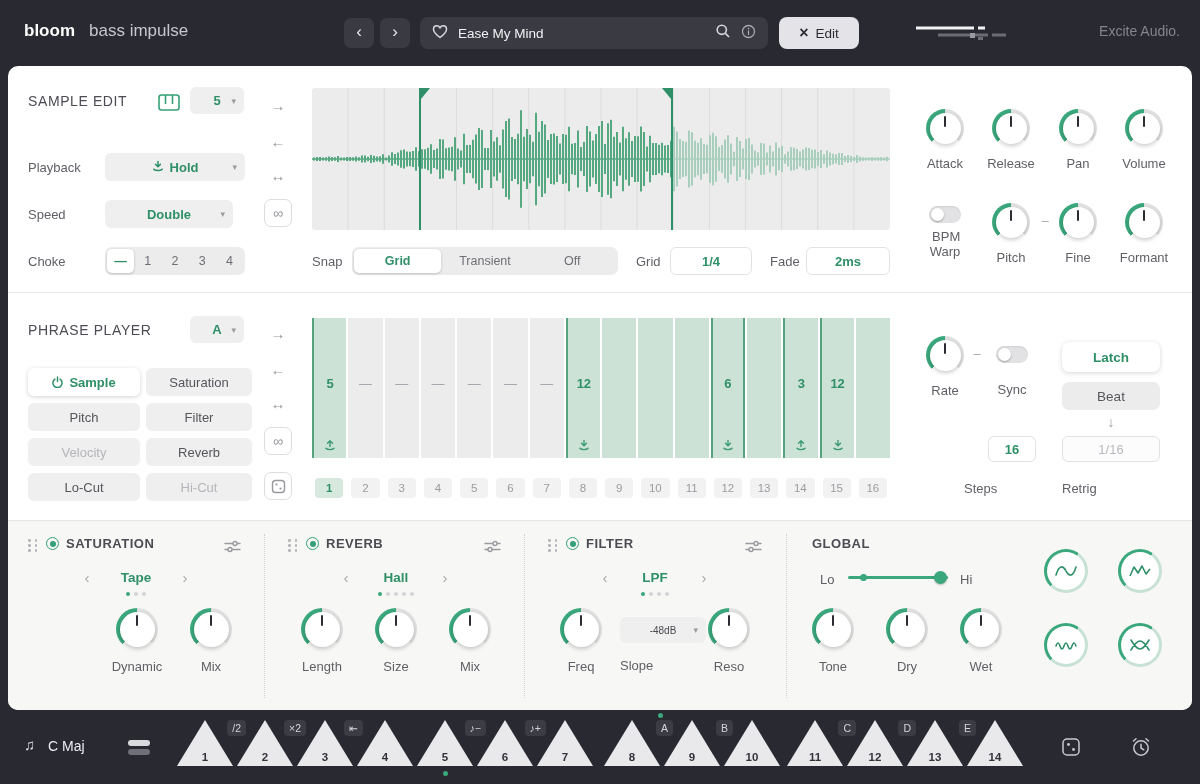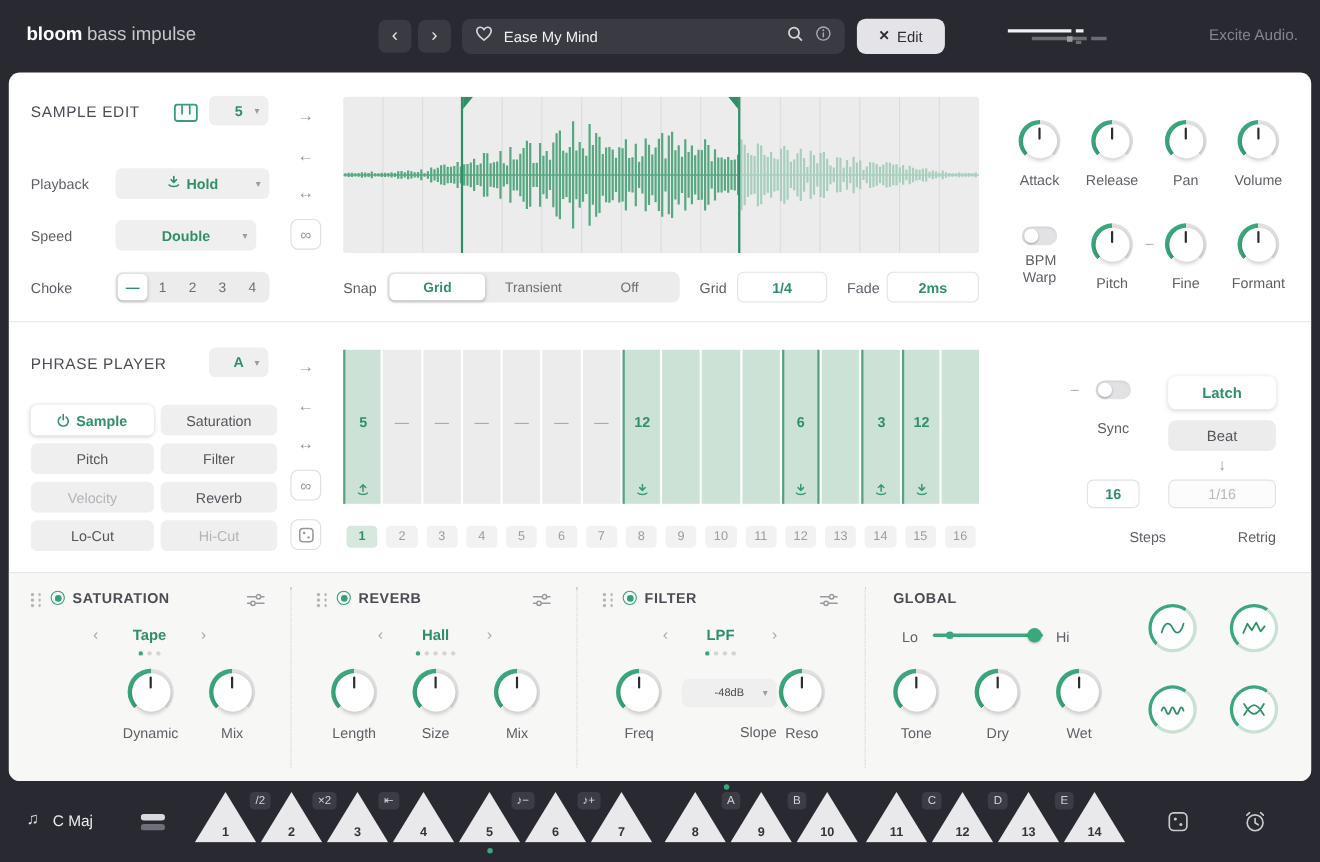--- a/index.html
+++ b/index.html
@@ -4,39 +4,39 @@
 <style>
 *{margin:0;padding:0;box-sizing:border-box;font-family:"Liberation Sans",sans-serif}
 html,body{width:1200px;height:784px;overflow:hidden;background:#292931}
 button{border:none;background:none;font-family:inherit}
 [data-interactable="true"]{cursor:pointer}
 
 
 .topbar{position:absolute;left:0;top:0;width:100%;height:66px;background:#292931}
 .brand{position:absolute;left:24px;top:21px;font-size:17px;color:#fff}
 .brand .b{font-weight:bold}
-.brand .r{color:#c6c6cd;margin-left:4px;font-weight:normal}
+.brand .r{color:#c6c6cd;margin-left:14px;font-weight:normal}
 .navbtn{position:absolute;top:18px;width:30px;height:30px;background:#3a3a43;border-radius:7px;color:#e6e6ea;font-size:17px;display:flex;align-items:center;justify-content:center;padding-bottom:2px}
 .preset{position:absolute;left:420px;top:17px;width:348px;height:32px;background:#3a3a43;border-radius:8px;display:flex;align-items:center;padding:0 12px;gap:10px}
 .pname2{color:#f2f2f4;font-size:13.5px;flex:1}
 .editbtn{position:absolute;left:779px;top:17px;width:80px;height:32px;background:#e4e4e8;border-radius:8px;display:flex;align-items:center;justify-content:center;gap:7px;font-size:13.5px;color:#2c2c33}
 .editbtn .x{font-size:16px;line-height:1;font-weight:bold}
 .logomark{position:absolute;left:916px;top:22px}
 .company{position:absolute;right:20px;top:23px;color:#84848c;font-size:14px}
 
 
 .panel{position:absolute;left:8px;top:66px;width:1184px;height:644px;background:#fff;border-radius:10px;overflow:hidden}
 .hline{position:absolute;left:0;right:0;height:1px;background:#e8e8e8}
 .fxstrip{position:absolute;left:0;right:0;top:454px;height:190px;background:#f7f7f5;border-top:1px solid #e6e6e6}
 .vsep{position:absolute;top:468px;height:164px;width:0;border-left:1px dotted #d2d2d2}
 
 .sec-title{position:absolute;font-size:14px;font-weight:normal;letter-spacing:.6px;color:#4c4c54}
 .fxtitle{position:absolute;font-size:13px;font-weight:bold;letter-spacing:.5px;color:#4c4c54}
 .flabel{position:absolute;font-size:13px;color:#5f5f66}
-.ctr{text-align:right}
+.ctr{text-align:left}
 
 .dd{position:absolute;background:#efefef;border-radius:6px;display:flex;align-items:center;justify-content:center;gap:6px}
 .ddval{color:#2f9068;font-size:13px;font-weight:bold}
 .ddval.dark{color:#4a4a52;font-weight:normal;font-size:10px}
 .chev{position:absolute;right:8px;color:#9a9aa0;font-size:9px}
 
 .seg{position:absolute;display:flex;background:#ececec;border-radius:7px;padding:2px}
 .segcell{flex:1;font-size:12.5px;color:#6e6e75;border-radius:5px;background:none}
 .segcell.on{background:#fff;color:#2f9068;font-weight:bold;box-shadow:0 1px 3px rgba(0,0,0,.2)}
 
@@ -457,20 +457,32 @@
       <div class="numcell" data-interactable="true">9</div>
       <div class="numcell" data-interactable="true">10</div>
       <div class="numcell" data-interactable="true">11</div>
       <div class="numcell" data-interactable="true">12</div>
       <div class="numcell" data-interactable="true">13</div>
       <div class="numcell" data-interactable="true">14</div>
       <div class="numcell" data-interactable="true">15</div>
       <div class="numcell" data-interactable="true">16</div>
     </div>
 
+  <div class="kslot" style="left:905px;top:270px" data-interactable="false">
+      <div class="kunit">
+        <div class="knob" data-interactable="true" style="--v: 0.5;">
+          <div class="ring"></div>
+          <div class="kbody"></div>
+          <div class="pwrap">
+            <i></i>
+          </div>
+        </div>
+        <div class="klabel" data-interactable="false">Rate</div>
+      </div>
+    </div>
   <div class="tie" style="left:963px;top:280px" data-interactable="false">–</div>
   <div class="pillwrap" style="left:972px;top:280px" data-interactable="true">
     <div class="pill" data-interactable="true">
         <i></i>
       </div>
     <div class="klabel" style="margin-top:19px" data-interactable="false">Sync</div>
   </div>
   <button class="latchbtn" style="left:1054px;top:276px" data-interactable="true">Latch</button>
   <button class="beatbtn" style="left:1054px;top:316px" data-interactable="true">Beat</button>
   <div class="dnarrow" style="left:1054px;top:348px" data-interactable="false">↓</div>

